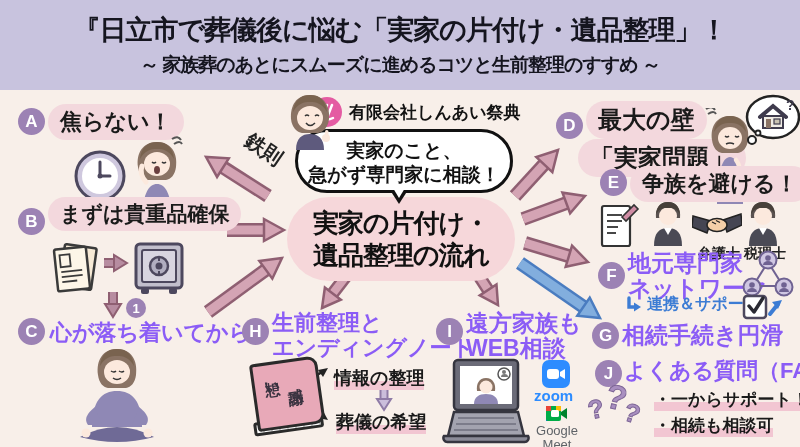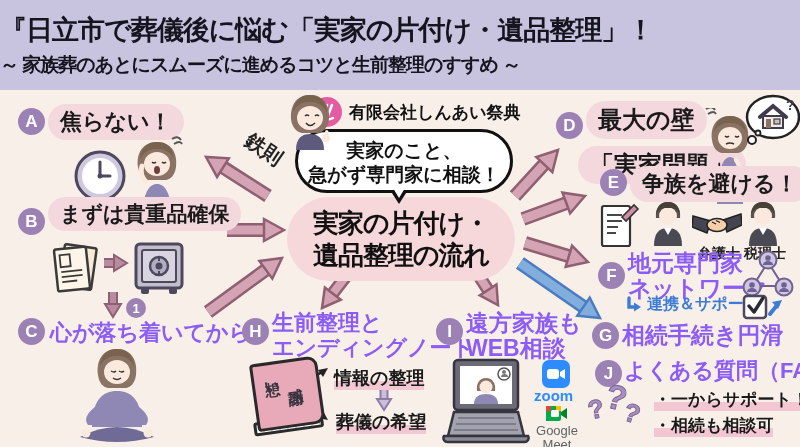--- a/index.html
+++ b/index.html
@@ -1,21 +1,21 @@
 <!DOCTYPE html>
 <html><head>
 <meta charset="utf-8">
 <style>
   * { margin:0; padding:0; box-sizing:border-box; }
   html,body { width:800px; height:447px; }
   body { font-family:"Liberation Sans","DejaVu Sans",sans-serif; }
   #page { position:relative; width:800px; height:447px; background:#f8efe9; overflow:hidden; }
 
   
-  .header { position:absolute; left:0; top:0; width:800px; height:90px; background:#c8c3de; text-align:left; }
+  .header { position:absolute; left:0; top:0; width:800px; height:90px; background:#c8c3de; text-align:center; }
   .header .title { margin-top:12px; font-size:27px; font-weight:900; color:#15151f; letter-spacing:-1px; }
   .header .subtitle { margin-top:4px; font-size:19px; font-weight:900; color:#15151f; letter-spacing:-1px; }
 
   .abs { position:absolute; }
   svg { display:block; }
 
   .badge { position:absolute; width:27px; height:27px; border-radius:50%; background:#9c82b4; color:#fff;
            font-weight:bold; font-size:17px; display:flex; align-items:center; justify-content:center; }
   .pill { position:absolute; background:#f3d8dd; border-radius:19px; padding:3px 12px;
           font-weight:700; color:#1a1a1a; white-space:nowrap; }
@@ -290,21 +290,21 @@
       <path d="M33 62 Q20 72 26 80 L40 80 Z" fill="#8f88b5"></path>
       <path d="M77 62 Q90 72 84 80 L70 80 Z" fill="#8f88b5"></path>
       <path d="M18 92 Q55 72 92 92 Q55 102 18 92Z" fill="#6f6a96"></path>
       <circle cx="24" cy="88" r="4.5" fill="#fce9dd"></circle>
       <circle cx="86" cy="88" r="4.5" fill="#fce9dd"></circle>
     </svg>
   </div>
 
   <div class="badge" style="left:556px; top:112px;">D</div>
   <div class="pill fs24" style="left:586px; top:101px;">最大の壁</div>
-  <div class="pill fs24" style="left:578px; top:139px;margin-top:7px;">「実家問題」</div>
+  <div class="pill fs24" style="left:578px; top:139px;">「実家問題」</div>
   <div class="abs" style="left:700px; top:108px;">
     <svg width="60" height="96" viewBox="0 0 60 96">
       <path d="M8 6 q6 -4 8 0 M6 1 q6 -4 9 1" stroke="#555" stroke-width="2" fill="none"></path>
       <path d="M30 8 C17 8 10 18 12 32 C13 40 17 44 22 45 L38 45 C43 44 47 40 48 32 C50 18 43 8 30 8Z" fill="#8a7364"></path>
       <ellipse cx="30" cy="30" rx="12" ry="11" fill="#fce9dd"></ellipse>
       <path d="M30 8 C21 8 15 14 14 24 C19 16 24 15 30 15 C36 15 41 16 46 24 C45 14 39 8 30 8Z" fill="#79634f"></path>
       <path d="M25 28 q2 2 4 0 M35 28 q2 2 4 0" stroke="#333" stroke-width="1.4" fill="none"></path>
       <path d="M26 36 q4 -2 8 0" stroke="#333" stroke-width="1.4" fill="none"></path>
       <path d="M17 96 C17 62 23 49 30 49 C37 49 43 62 43 96 Z" fill="#8f88b5"></path>
       <path d="M36 52 Q42 60 38 66" stroke="#fce9dd" stroke-width="4.5" fill="none" stroke-linecap="round"></path>

